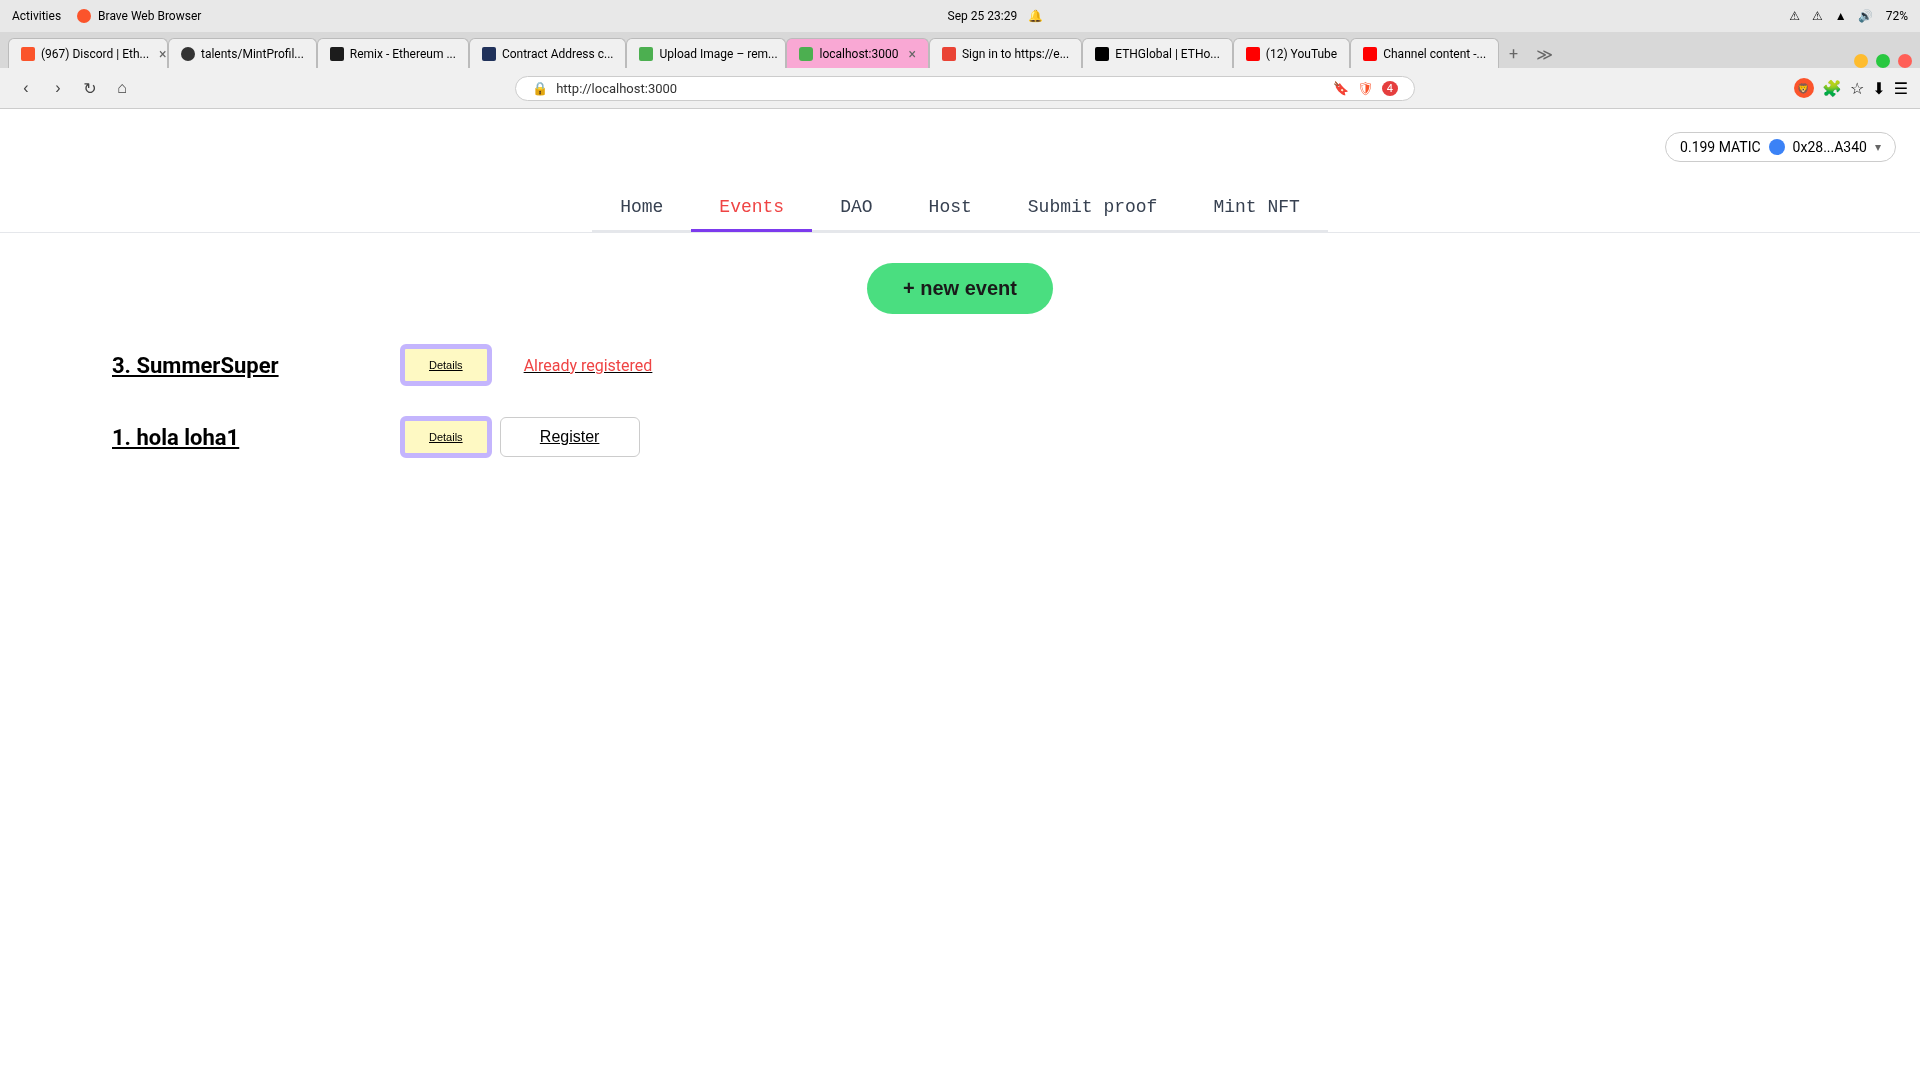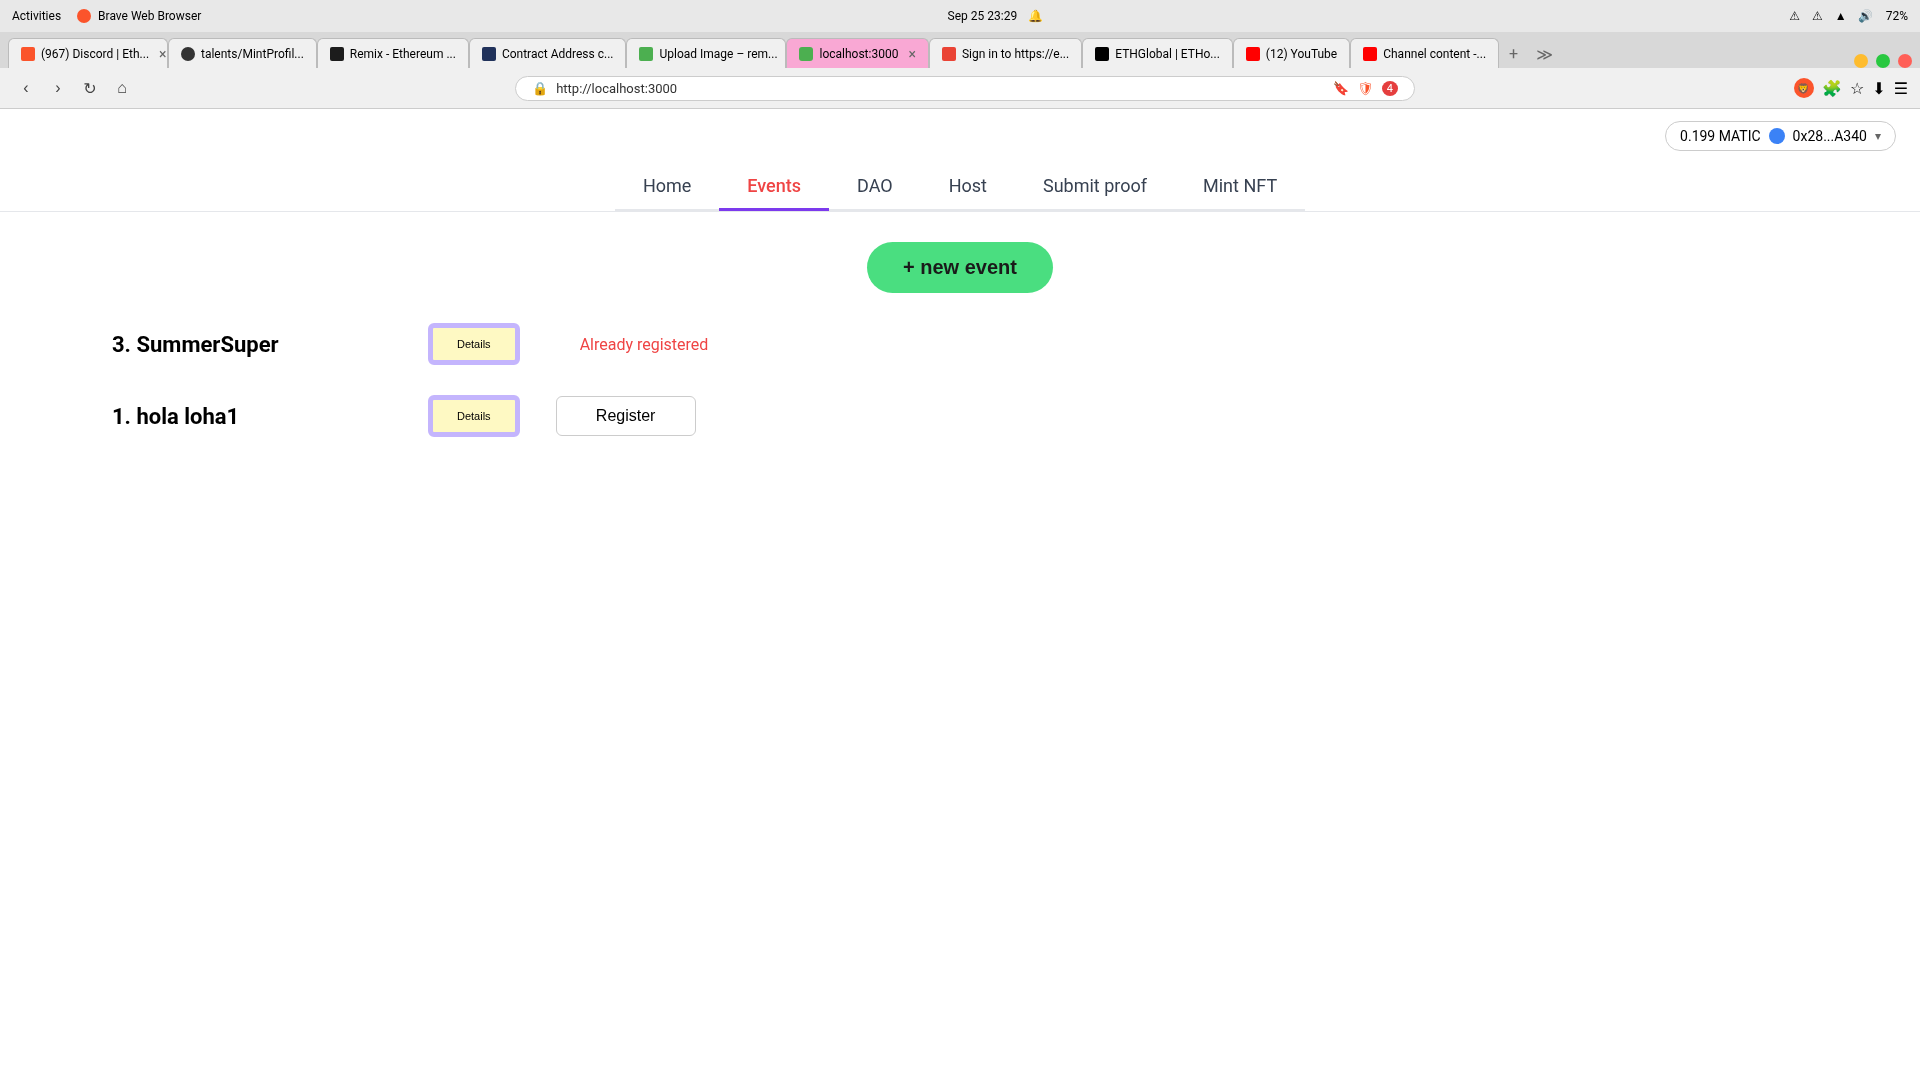--- a/index.html
+++ b/index.html
@@ -39,43 +39,43 @@
     .address-bar { flex: 1; max-width: 900px; margin: 0 auto; background: #fff; border: 1px solid #ccc; border-radius: 20px; padding: 4px 16px; font-size: 13px; color: #333; display: flex; align-items: center; gap: 8px; }
     .address-bar-icons { display: flex; align-items: center; gap: 8px; margin-left: auto; }
     .browser-right-icons { display: flex; align-items: center; gap: 8px; }
     .br-icon { width: 20px; height: 20px; border-radius: 3px; background: #888; display: flex; align-items: center; justify-content: center; font-size: 10px; color: #fff; cursor: pointer; }
     .br-icon.lion { background: #fb542b; border-radius: 50%; }
 
     
     .page-content { padding: 0; }
 
     
-    .wallet-bar { display: flex; justify-content: flex-end; padding: 12px 24px; }
+    .wallet-bar { display: flex; justify-content: flex-end; padding: 23px 24px; }
     .wallet-badge { display: flex; align-items: center; gap: 8px; border: 1px solid #ccc; border-radius: 20px; padding: 6px 14px; font-size: 14px; cursor: pointer; }
     .wallet-dot { width: 16px; height: 16px; border-radius: 50%; background: #3b82f6; }
     .wallet-chevron { font-size: 12px; color: #666; }
 
     
     .main-heading { text-align: center; padding: 40px 0 30px; }
     .main-heading h1 { font-size: 64px; font-weight: 800; color: #1a1a2e; }
 
     
-    .nav-bar { display: flex; justify-content: center; align-items: center; gap: 0; border-bottom: 2px solid #e5e7eb; padding-bottom: 0; margin: 0 auto; width: fit-content; }
+    .nav-bar { display: flex; justify-content: center; align-items: center; gap: 0; border-bottom: 2px solid #e5e7eb; padding-bottom: 0; margin: 0 auto; width: fit-content; font-family: Liberation Mono, monospace; }
     .nav-item { padding: 12px 28px; font-size: 18px; cursor: pointer; color: #374151; text-decoration: none; border-bottom: 3px solid transparent; margin-bottom: -2px; }
     .nav-item.active { color: #ef4444; border-bottom: 3px solid #7c3aed; font-weight: 500; }
     .nav-divider { width: 100%; height: 1px; background: #e5e7eb; margin: 0; }
 
     
     .content-area { padding: 30px 52px; }
     .new-event-row { display: flex; justify-content: center; margin-bottom: 30px; }
     .new-event-btn { background: #4ade80; color: #1a1a1a; border: none; border-radius: 50px; padding: 14px 36px; font-size: 20px; font-weight: 600; cursor: pointer; }
 
     
     .events-list { list-style: disc; padding-left: 60px; }
-    .event-item { margin-bottom: 30px; display: flex; align-items: center; gap: 36px; }
+    .event-item { margin-bottom: 30px; display: flex; align-items: center; gap: 8px; text-decoration: underline; }
     .event-name { font-size: 22px; font-weight: 700; min-width: 280px; }
     .details-btn { padding: 10px 24px; font-size: 11px; border: 5px solid #c4b5fd; border-radius: 6px; background: #fef9c3; cursor: pointer; }
     .register-btn { padding: 10px 24px; font-size: 16px; border: 1px solid #ccc; border-radius: 6px; background: #fff; cursor: pointer; min-width: 140px; }
     .already-registered { padding: 10px 24px; font-size: 16px; color: #ef4444; min-width: 200px; }
   </style>
 </head>
 <body>
 
 <div class="browser-chrome">
 

